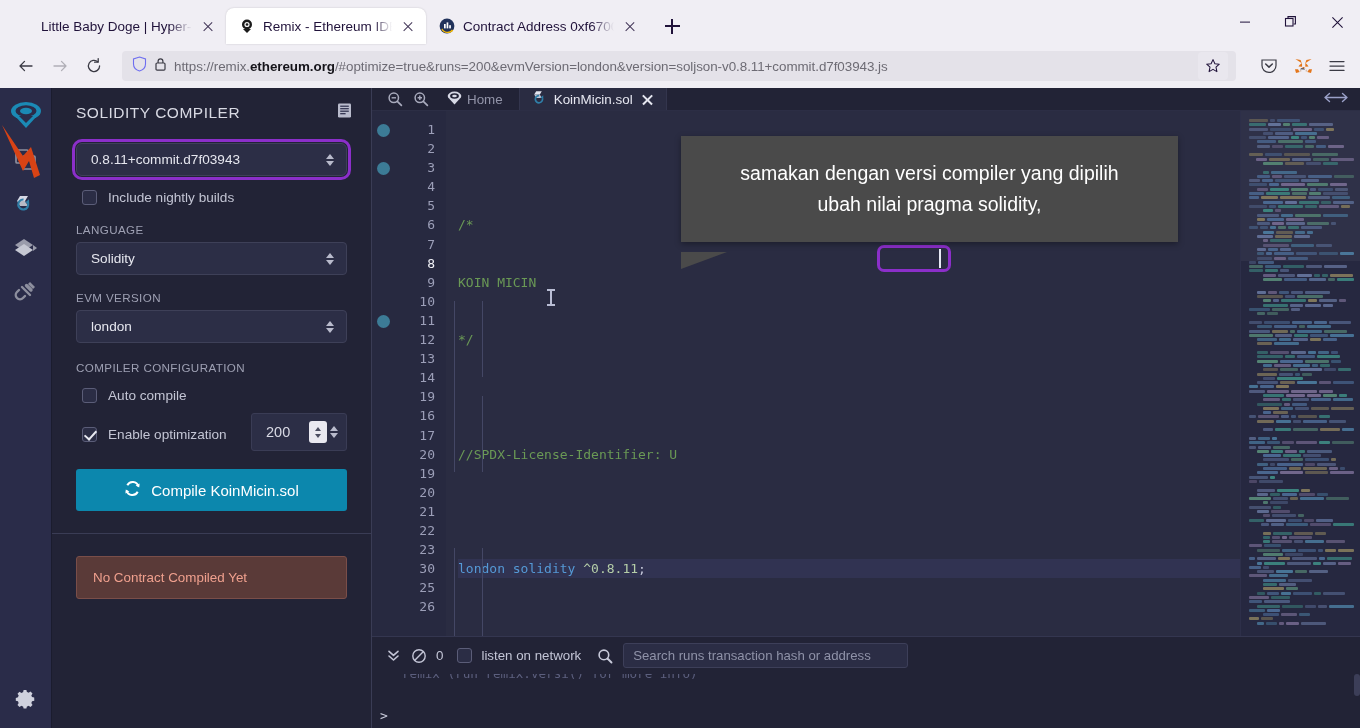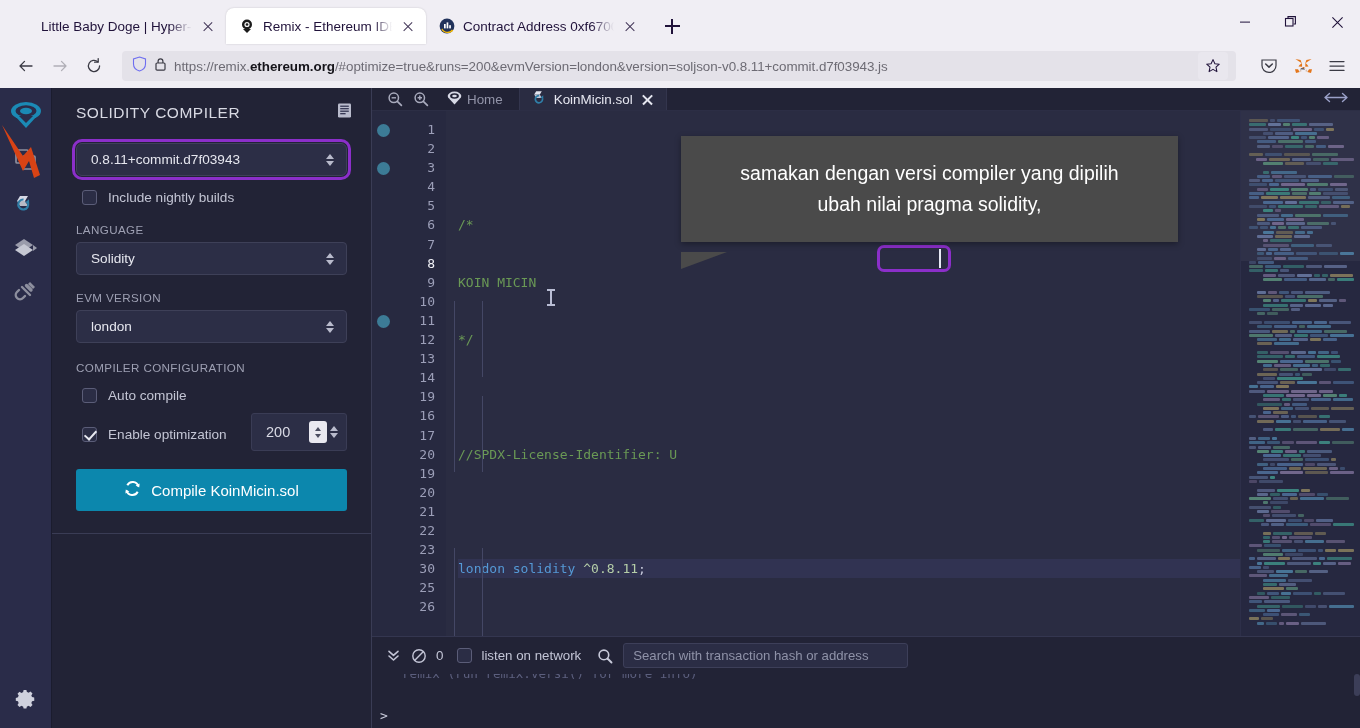--- a/index.html
+++ b/index.html
@@ -773,20 +773,21 @@
             <path d="M2.6 10.8 A6 6 0 0 0 13.7 11.8" fill="none" stroke="#fff" stroke-width="2"></path>
             <path d="M11.6 5.6 L15.2 7.4 L15.6 3.4 Z" fill="#fff"></path>
             <path d="M5.4 11.4 L1.8 9.6 L1.4 13.6 Z" fill="#fff"></path>
           </svg>
         </span>
         <span>Compile KoinMicin.sol</span>
       </div>
     </div>
 
     <div class="panel-divider"></div>
+    <div class="nocontract">No Contract Compiled Yet</div>
   </div>
 
   <div class="editor-area">
 
     <div class="tabbar">
       <div class="zoombtns">
         <div class="zbtn">
           <svg width="16" height="16" viewBox="0 0 16 16">
             <circle cx="6.8" cy="6.8" r="4.7" fill="none" stroke="#a9abbd" stroke-width="1.5"></circle>
             <path d="M10.3 10.3 L14.4 14.4" stroke="#a9abbd" stroke-width="1.7" stroke-linecap="round"></path>
@@ -1676,21 +1677,21 @@
         <span class="cbox"></span>
         <span>listen on network</span>
       </div>
       <div class="term-search-icon">
         <svg width="16" height="16" viewBox="0 0 16 16">
           <circle cx="6.9" cy="6.9" r="4.8" fill="none" stroke="#c8cada" stroke-width="1.6"></circle>
           <path d="M10.5 10.5 L14.5 14.5" stroke="#c8cada" stroke-width="1.9" stroke-linecap="round"></path>
         </svg>
       </div>
       <div class="term-input">
-        <span>Search with transaction hash or address</span>
+        <span>Search runs transaction hash or address</span>
       </div>
     </div>
     <div class="term-log">
       <span>remix (run remix.versi() for more info)</span>
     </div>
     <div class="term-prompt">&gt;</div>
     <div class="term-scrollbar"></div>
   </div>
 </div>
 

